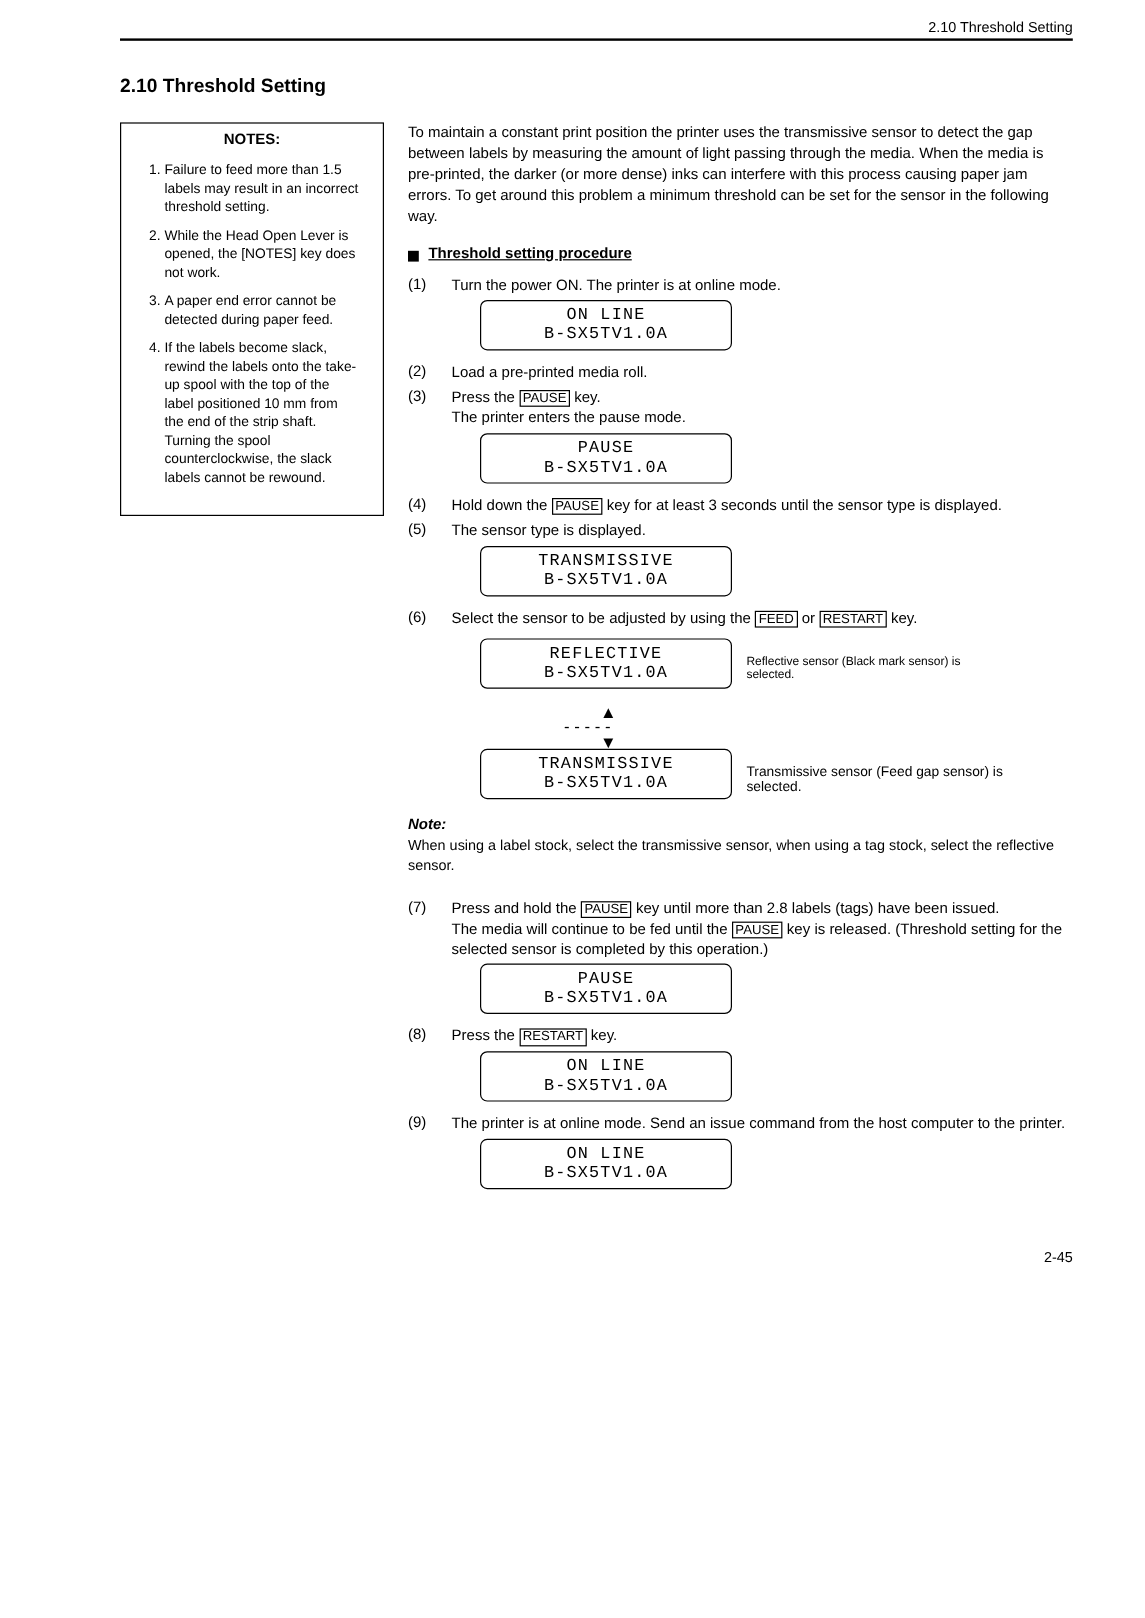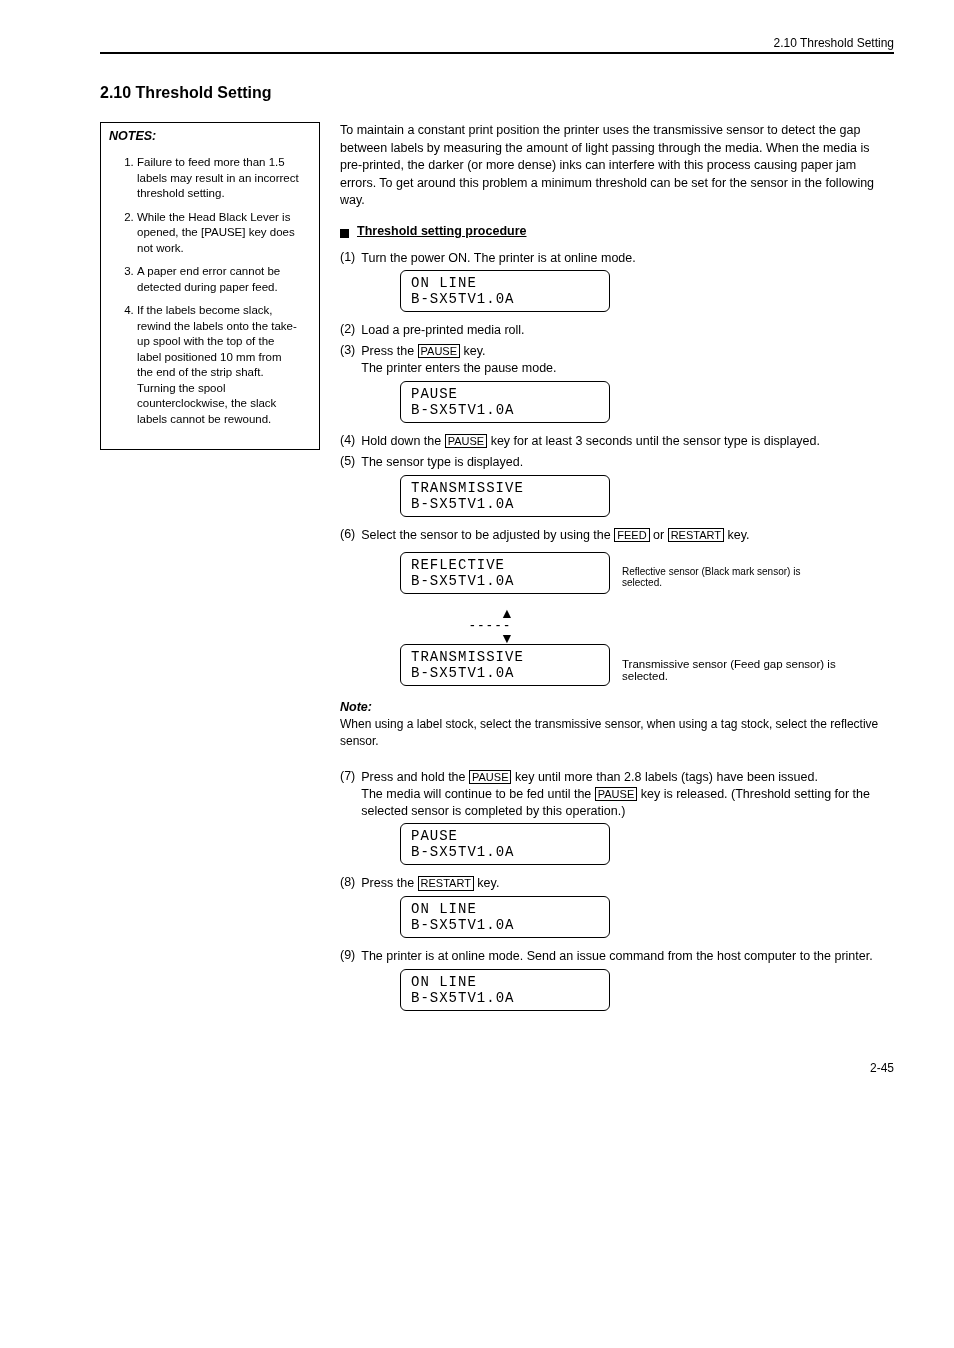--- a/index.html
+++ b/index.html
@@ -6,21 +6,21 @@
   body {
     margin: 0;
     padding: 0;
     background: #ffffff;
     font-family: Arial, Helvetica, sans-serif;
     font-size: 12.5px;
     color: #000;
     width: 954px;
   }
   .page {
-    padding: 36px 60px 60px 100px;
+    padding: 16px 60px 60px 100px;
     position: relative;
   }
   .header-sec {
     text-align: right;
     font-size: 12px;
     margin-bottom: 2px;
   }
   .hr {
     border: none;
     border-top: 2px solid #000;
@@ -36,23 +36,23 @@
     gap: 20px;
     align-items: flex-start;
   }
   .note-box {
     border: 1px solid #000;
     width: 220px;
     padding: 6px 8px 10px 8px;
     flex-shrink: 0;
   }
   .note-box .note-title {
-    font-style: italic;
     font-weight: bold;
     margin-bottom: 4px;
+    text-align: center;
   }
   .note-box ol {
     margin: 12px;
     padding-left: 16px;
   }
   .note-box li {
     margin-bottom: 8px;
     font-size: 11.5px;
     line-height: 1.35;
   }
@@ -85,34 +85,34 @@
   .step {
     display: flex;
     align-items: flex-start;
     gap: 6px;
     margin-bottom: 4px;
   }
   .step .num-paren {
     white-space: nowrap;
     flex-shrink: 0;
   }
-  .step .step-text { flex: 1; line-height: 1.35; }
+  .step .step-text { flex: 1; line-height: 1.35; margin-left: 15px; }
   .lcd {
     border: 1px solid #000;
     border-radius: 6px;
     width: 210px;
     padding: 4px 10px 4px 10px;
     margin: 4px 0 10px 60px;
     font-family: "Courier New", monospace;
     font-size: 14px;
     letter-spacing: 1px;
   }
   .lcd .ln {
     display: flex;
-    justify-content: flex-start;
+    justify-content: center;
     white-space: pre;
   }
   .arrows {
     margin-left: 130px;
     line-height: 0.9;
     font-size: 14px;
   }
   .key {
     border: 1px solid #000;
     padding: 0 2px;
@@ -138,21 +138,21 @@
   <div class="header-sec">2.10 Threshold Setting</div>
   <hr class="hr">
 
   <div class="title">2.10 Threshold Setting</div>
 
   <div class="two-col">
     <div class="note-box">
       <div class="note-title">NOTES:</div>
       <ol>
         <li>Failure to feed more than 1.5 labels may result in an incorrect threshold setting.</li>
-        <li>While the Head Black Lever is opened, the [PAUSE] key does not work.</li>
+        <li>While the Head Open Lever is opened, the [NOTES] key does not work.</li>
         <li>A paper end error cannot be detected during paper feed.</li>
         <li>If the labels become slack, rewind the labels onto the take-up spool with the top of the label positioned 10 mm from the end of the strip shaft. Turning the spool counterclockwise, the slack labels cannot be rewound.</li>
       </ol>
     </div>
 
     <div class="right-col">
       <div class="intro-para">To maintain a constant print position the printer uses the transmissive sensor to detect the gap between labels by measuring the amount of light passing through the media. When the media is pre-printed, the darker (or more dense) inks can interfere with this process causing paper jam errors. To get around this problem a minimum threshold can be set for the sensor in the following way.</div>
 
       <div class="bullet-row">
         <div class="bullet-sq"></div>

